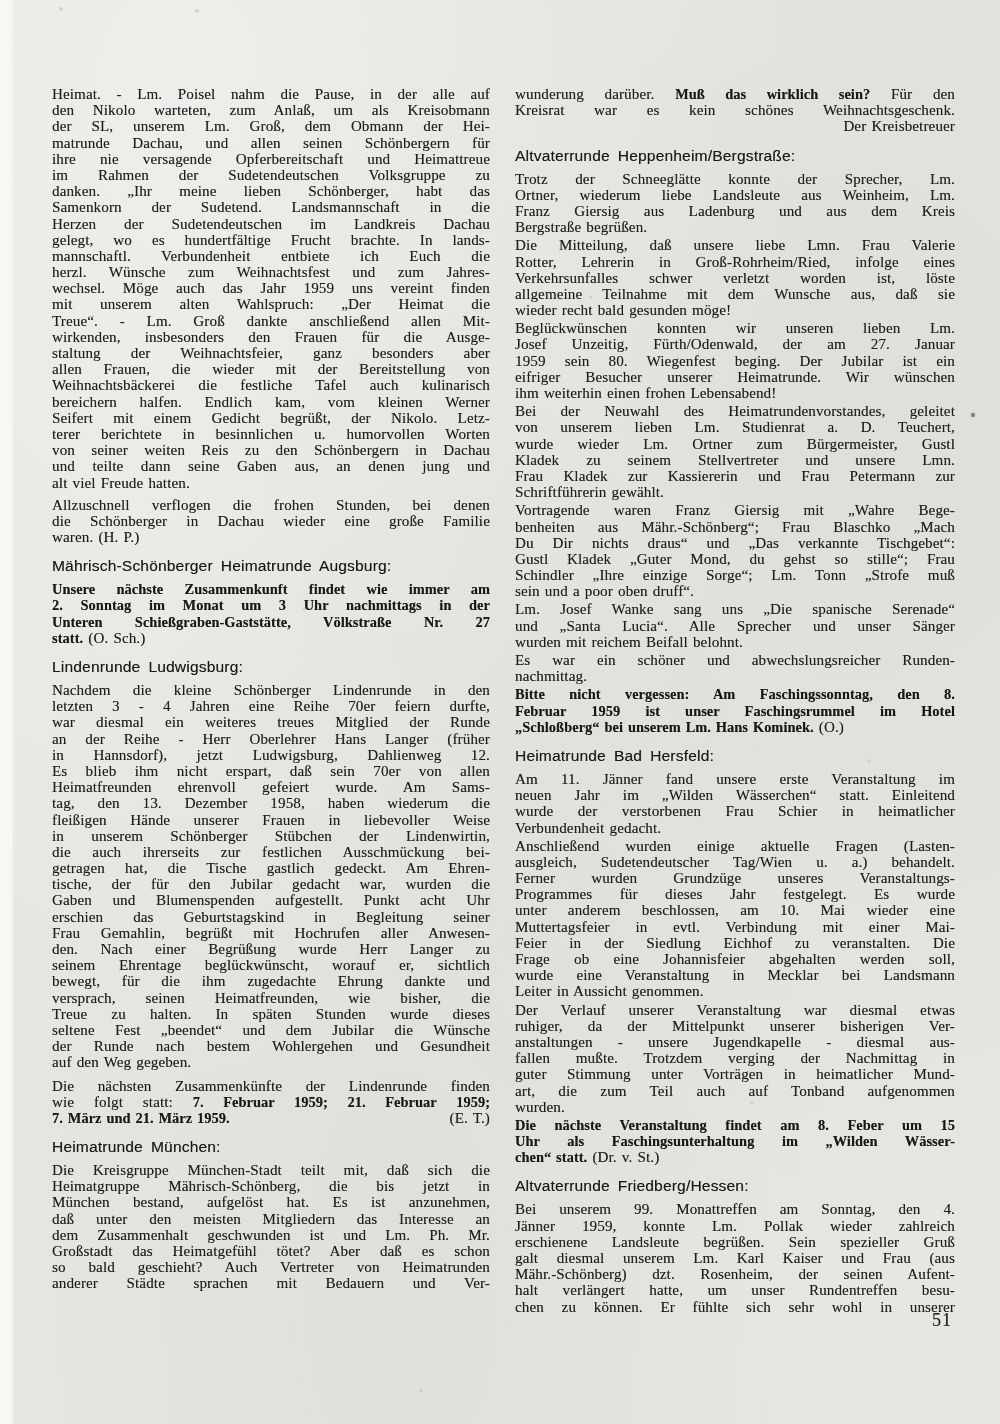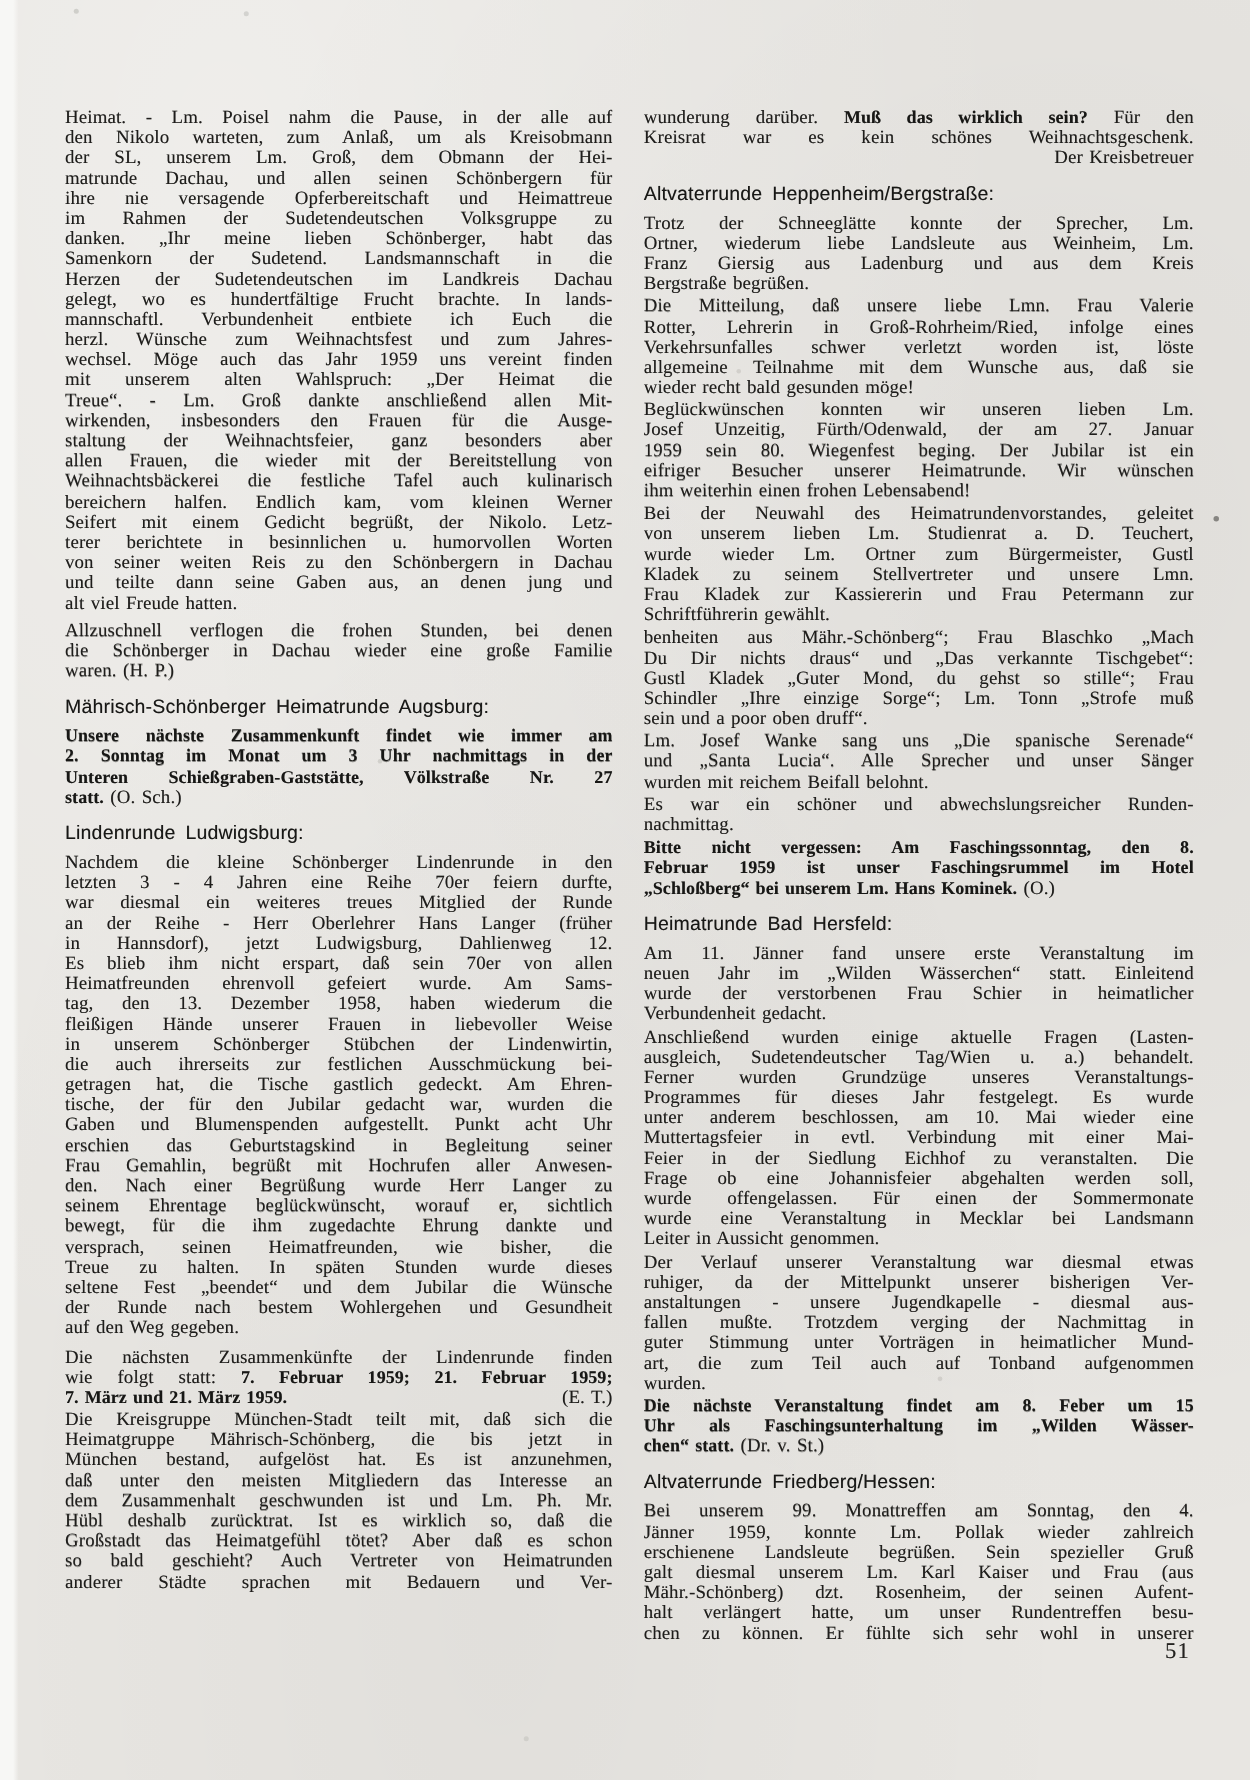--- a/index.html
+++ b/index.html
@@ -137,27 +137,27 @@
         <div class="line left">auf den Weg gegeben.</div>
       </div>
       <div class="para" style="margin-top: 7px;">
         <div class="line">Die nächsten Zusammenkünfte der Lindenrunde finden</div>
         <div class="line">wie folgt statt: <b>7. Februar 1959; 21. Februar 1959;</b></div>
         <div class="line spread">
           <span><b>7. März und 21. März 1959.</b></span>
           <span>(E. T.)</span>
         </div>
       </div>
+      <div class="heading">Heimatrunde München:</div>
       <div class="para">
         <div class="line">Die Kreisgruppe München-Stadt teilt mit, daß sich die</div>
         <div class="line">Heimatgruppe Mährisch-Schönberg, die bis jetzt in</div>
         <div class="line">München bestand, aufgelöst hat. Es ist anzunehmen,</div>
         <div class="line">daß unter den meisten Mitgliedern das Interesse an</div>
         <div class="line">dem Zusammenhalt geschwunden ist und Lm. Ph. Mr.</div>
-        <div class="line">Hübl deshalb zurücktrat. Ist es wirklich so, daß die</div>
         <div class="line">Großstadt das Heimatgefühl tötet? Aber daß es schon</div>
         <div class="line">so bald geschieht? Auch Vertreter von Heimatrunden</div>
         <div class="line">anderer Städte sprachen mit Bedauern und Ver-</div>
       </div>
     </div>
   <div class="col col-right" id="col-right">
       <div class="para">
         <div class="line">wunderung darüber. <b>Muß das wirklich sein?</b> Für den</div>
         <div class="line">Kreisrat war es kein schönes Weihnachtsgeschenk.</div>
         <div class="line right">Der Kreisbetreuer</div>
@@ -185,20 +185,21 @@
       </div>
       <div class="para">
         <div class="line">Bei der Neuwahl des Heimatrundenvorstandes, geleitet</div>
         <div class="line">von unserem lieben Lm. Studienrat a. D. Teuchert,</div>
         <div class="line">wurde wieder Lm. Ortner zum Bürgermeister, Gustl</div>
         <div class="line">Kladek zu seinem Stellvertreter und unsere Lmn.</div>
         <div class="line">Frau Kladek zur Kassiererin und Frau Petermann zur</div>
         <div class="line left">Schriftführerin gewählt.</div>
       </div>
       <div class="para">
+        <div class="line">Vortragende waren Franz Giersig mit „Wahre Bege-</div>
         <div class="line">benheiten aus Mähr.-Schönberg“; Frau Blaschko „Mach</div>
         <div class="line">Du Dir nichts draus“ und „Das verkannte Tischgebet“:</div>
         <div class="line">Gustl Kladek „Guter Mond, du gehst so stille“; Frau</div>
         <div class="line">Schindler „Ihre einzige Sorge“; Lm. Tonn „Strofe muß</div>
         <div class="line left">sein und a poor oben druff“.</div>
       </div>
       <div class="para">
         <div class="line">Lm. Josef Wanke sang uns „Die spanische Serenade“</div>
         <div class="line">und „Santa Lucia“. Alle Sprecher und unser Sänger</div>
         <div class="line left">wurden mit reichem Beifall belohnt.</div>
@@ -221,21 +222,20 @@
       </div>
       <div class="para">
         <div class="line">Anschließend wurden einige aktuelle Fragen (Lasten-</div>
         <div class="line">ausgleich, Sudetendeutscher Tag/Wien u. a.) behandelt.</div>
         <div class="line">Ferner wurden Grundzüge unseres Veranstaltungs-</div>
         <div class="line">Programmes für dieses Jahr festgelegt. Es wurde</div>
         <div class="line">unter anderem beschlossen, am 10. Mai wieder eine</div>
         <div class="line">Muttertagsfeier in evtl. Verbindung mit einer Mai-</div>
         <div class="line">Feier in der Siedlung Eichhof zu veranstalten. Die</div>
         <div class="line">Frage ob eine Johannisfeier abgehalten werden soll,</div>
-        <div class="line">wurde offengelassen. Für einen der Sommermonate</div>
         <div class="line">wurde eine Veranstaltung in Mecklar bei Landsmann</div>
         <div class="line left">Leiter in Aussicht genommen.</div>
       </div>
       <div class="para">
         <div class="line">Der Verlauf unserer Veranstaltung war diesmal etwas</div>
         <div class="line">ruhiger, da der Mittelpunkt unserer bisherigen Ver-</div>
         <div class="line">anstaltungen - unsere Jugendkapelle - diesmal aus-</div>
         <div class="line">fallen mußte. Trotzdem verging der Nachmittag in</div>
         <div class="line">guter Stimmung unter Vorträgen in heimatlicher Mund-</div>
         <div class="line">art, die zum Teil auch auf Tonband aufgenommen</div>

